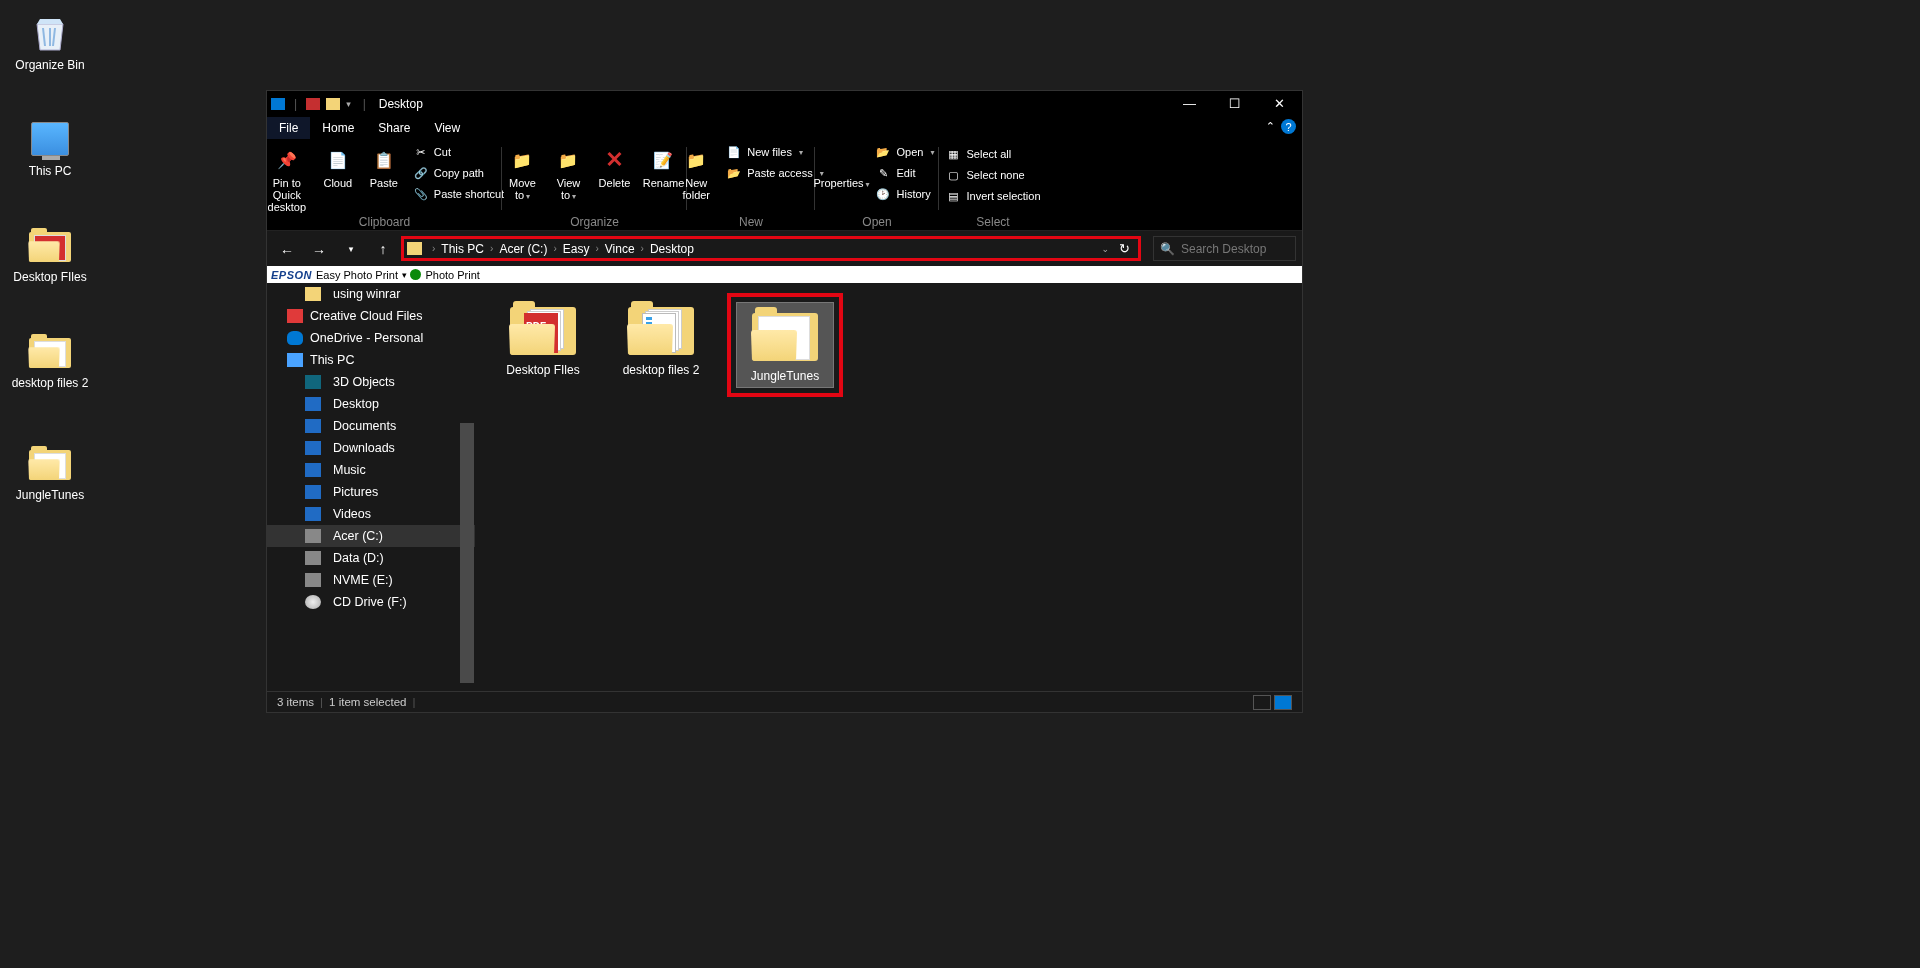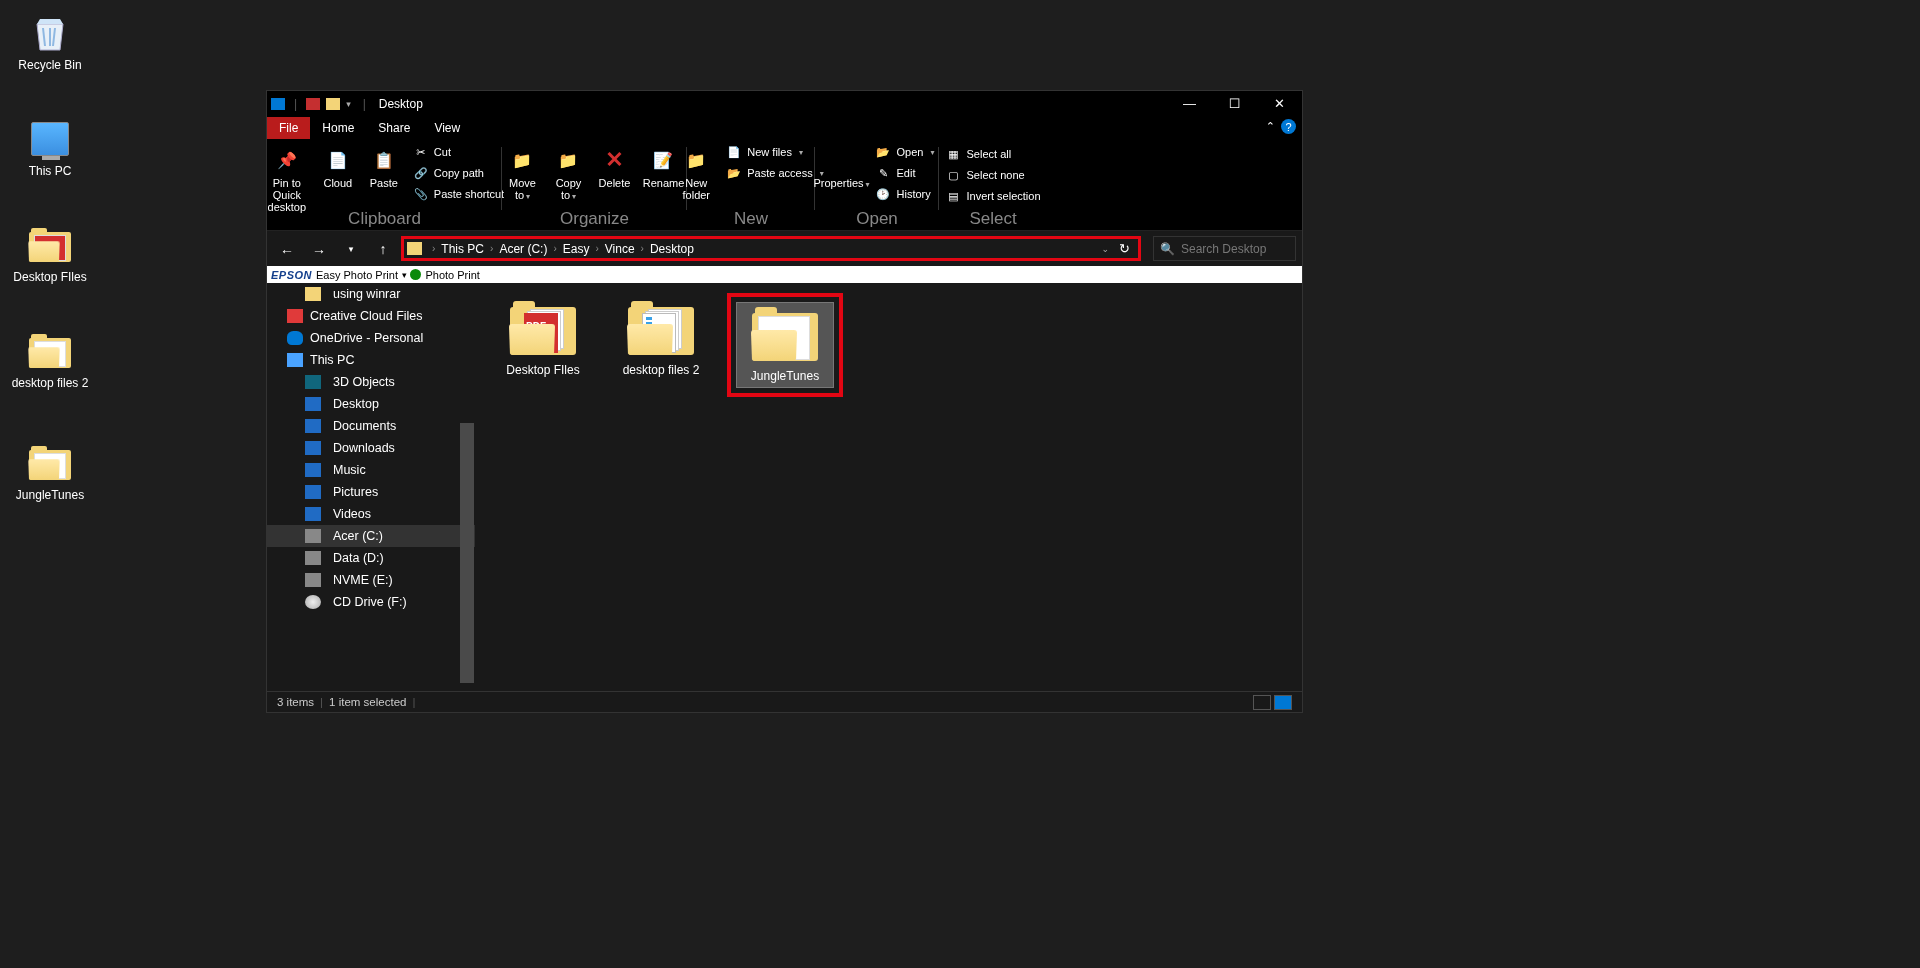--- a/index.html
+++ b/index.html
@@ -26,31 +26,31 @@
 .tb-blue { background:#0078d4; }
 .tb-red { background:#c52f30; }
 .tb-folder { background:#f3d478; }
 .tb-sep { color:#555; margin:0 3px; font-size:12px;}
 .tb-drop { color:#aaa; font-size:9px; margin-right:3px;}
 .titlebar .title { color:#fff; font-size:12px; margin-left:4px; }
 .window-controls { margin-left:auto; display:flex; }
 .window-controls div { width:45px; height:25px; display:flex; align-items:center; justify-content:center; color:#fff; font-size:13px; cursor:pointer; }
 .tabs { height:23px; background:#000; display:flex; align-items:flex-end; position:relative;}
 .tab { padding:4px 12px; font-size:12px; color:#fff; cursor:pointer; }
-.tab.active-file { background:#b91c1c; }
+.tab.active-file { background:#0f172a; }
 .tabs-right { position:absolute; right:6px; top:3px; display:flex; gap:6px; align-items:center; }
 .chevron-up { color:#fff; font-size:11px; cursor:pointer; }
 .help-circle { width:15px; height:15px; border-radius:50%; background:#0078d4; color:#fff; font-size:11px; display:flex; align-items:center; justify-content:center; cursor:pointer; }
 
 
 .ribbon { height:92px; background:#000; display:flex; border-bottom:1px solid #222; }
 .ribbon-group { display:flex; flex-direction:column; align-items:center; padding:3px 6px 0; position:relative; }
 .ribbon-group::after { content:""; position:absolute; right:0; top:8px; bottom:20px; width:1px; background:#333; }
 .ribbon-group:last-child::after{display:none;}
-.ribbon-group-label { color:#888; font-size:17px; position:absolute; bottom:1px; left:0; right:0; text-align:center; }
+.ribbon-group-label { color:#888; font-size:12px; position:absolute; bottom:1px; left:0; right:0; text-align:center; }
 .ribbon-row { display:flex; gap:4px; }
 .big-btn { display:flex; flex-direction:column; align-items:center; justify-content:flex-start; width:52px; padding:3px 2px; cursor:pointer; }
 .big-btn .ico { width:30px; height:30px; display:flex; align-items:center; justify-content:center; margin-bottom:2px;}
 .big-btn .txt { color:#fff; font-size:11px; text-align:center; line-height:1.1; }
 .small-btn { display:flex; align-items:center; gap:5px; padding:2px 4px; cursor:pointer; font-size:11px; color:#fff; white-space:nowrap;}
 .small-btn .ico-sm{ width:16px; height:16px; display:flex; align-items:center; justify-content:center;}
 .col { display:flex; flex-direction:column; gap:1px; }
 .drop-arrow{ color:#aaa; font-size:8px; margin-left:2px;}
 
 
@@ -116,21 +116,21 @@
 <body>
 
 <div class="desktop-icon" style="left:10px; top:12px;">
   <div class="icon-img">
     <svg class="recycle-bin-icon" viewBox="0 0 42 42">
         <path fill="#e8f0f8" stroke="#aac" d="M8 12h26l-3 26H11z"></path>
         <path fill="#cfe4f7" d="M8 12l3-5h20l3 5z"></path>
         <path fill="#8fb8e2" d="M14 16l2 18m5-18v18m5-18l-2 18" stroke="#8fb8e2" stroke-width="2"></path>
       </svg>
   </div>
-  <span class="label">Recycle Bin</span>
+  <span class="label">Organize Bin</span>
 </div>
 <div class="desktop-icon" style="left:10px; top:118px;">
   <div class="icon-img">
       <div class="pc-icon"></div>
     </div>
   <span class="label">This PC</span>
 </div>
 <div class="desktop-icon" style="left:10px; top:224px;">
   <div class="icon-img">
       <div class="folder-icon">
@@ -227,21 +227,21 @@
     </div>
 
     <div class="ribbon-group" style="width:185px;">
       <div class="ribbon-row">
         <div class="big-btn" style="width:42px">
             <div class="ico">📁</div>
             <div class="txt"><span>Move to</span><span class="drop-arrow">▾</span></div>
           </div>
         <div class="big-btn" style="width:42px">
             <div class="ico">📁</div>
-            <div class="txt"><span>Copy to</span><span class="drop-arrow">▾</span></div>
+            <div class="txt"><span>View to</span><span class="drop-arrow">▾</span></div>
           </div>
         <div class="big-btn" style="width:42px">
             <div class="ico" style="color:#d32f2f;font-size:22px;font-weight:bold;">✕</div>
             <div class="txt">Delete</div>
           </div>
         <div class="big-btn" style="width:48px">
             <div class="ico">📝</div>
             <div class="txt">Rename</div>
           </div>
       </div>

